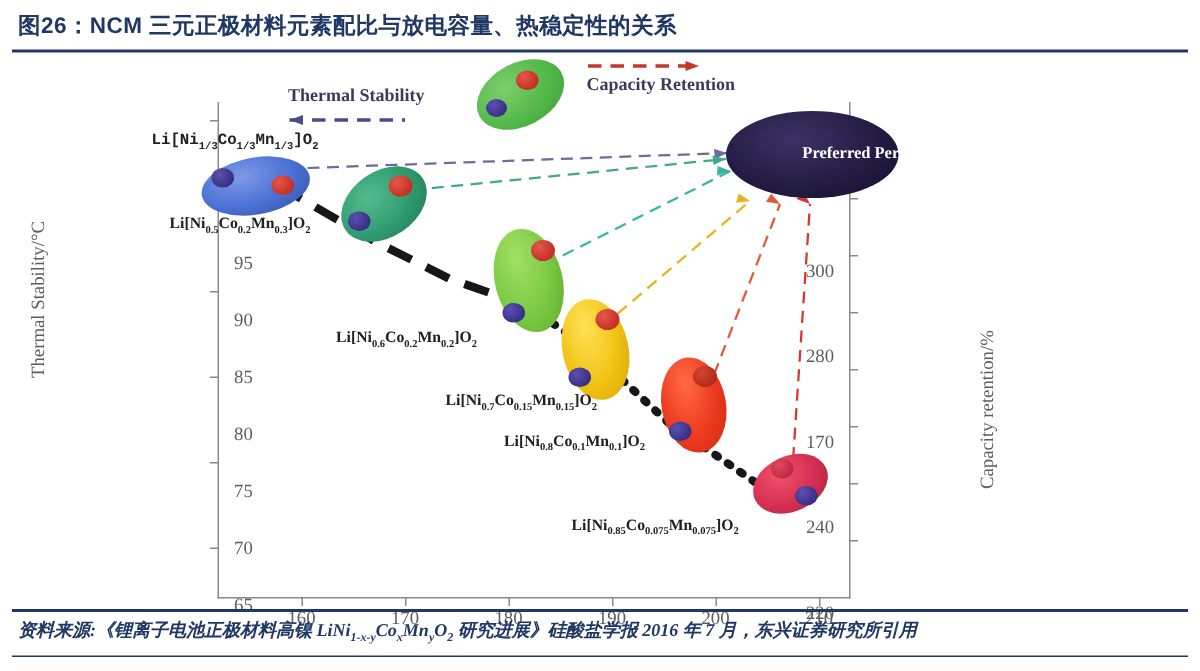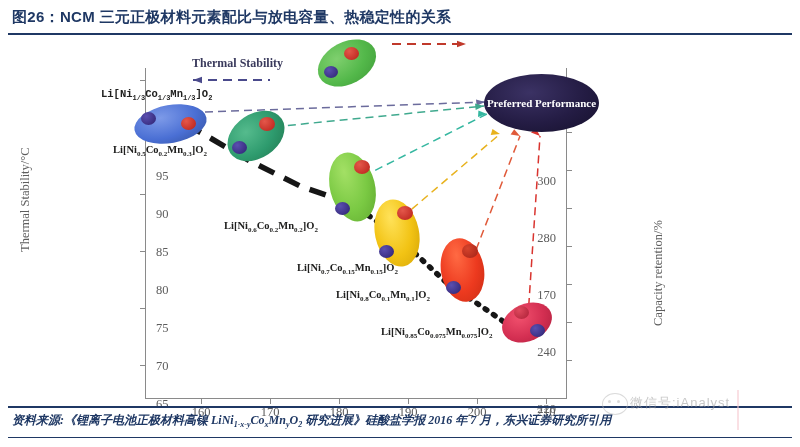--- a/index.html
+++ b/index.html
@@ -54,21 +54,21 @@
   .dotR{position:absolute;border-radius:50%;background:radial-gradient(circle at 35% 32%,#e4574a,#b81f18);}
   .dotB{position:absolute;border-radius:50%;background:radial-gradient(circle at 35% 32%,#5b4fb0,#2c2270);}
 
   .pt-label{position:absolute;font-family:"Liberation Serif",serif;font-weight:bold;
     font-size:10.5px;color:#20201f;white-space:nowrap;}
   .pt-label .s{font-size:7px;vertical-align:sub;}
 
   .pref{position:absolute;border-radius:50%;
     background:radial-gradient(ellipse at 40% 32%,#3b3264 0%,#241c44 55%,#15102b 100%);}
   .pref-txt{position:absolute;width:100%;top:50%;transform:translateY(-50%);text-align:center;
-    font-family:"Liberation Serif",serif;font-weight:bold;font-size:11px;color:#ffffff;line-height:13px;}
+    font-family:"Liberation Serif",serif;font-weight:bold;font-size:11px;color:#ffffff;line-height:13px;padding-left:48px;}
 
   
   .lg-text{position:absolute;font-family:"Liberation Serif",serif;font-weight:bold;
     font-size:12px;color:#3a3a5c;white-space:nowrap;}
   .lg-ell{position:absolute;border-radius:50%;
     background:radial-gradient(ellipse at 38% 30%,#7fcf6e 0%,#53b84a 55%,#3f9b38 100%);}
 
   svg.overlay{position:absolute;left:0;top:0;width:800px;height:368px;pointer-events:none;}
 </style>
 </head>
@@ -77,20 +77,21 @@
 <div id="root">
 
   <div class="title-bar">
     <div class="title-text">图26：NCM 三元正极材料元素配比与放电容量、热稳定性的关系</div>
     <div class="title-rule"></div>
   </div>
 
   <div class="chart-area">
 
     <div class="lg-text" style="left:192px;top:20px;">Thermal Stability</div>
+    <div class="lg-text" style="left:391px;top:13px;">Capacity Retention</div>
     <div class="lg-ell" style="left:316px;top:6px;width:62px;height:42px;transform:rotate(-28deg);"></div>
     <div class="dotR" style="left:344px;top:11px;width:15px;height:13px;"></div>
     <div class="dotB" style="left:324px;top:30px;width:14px;height:12px;"></div>
 
     <div class="frame">
 
       <div class="tick tl" style="top:297px"></div>
         <div class="tk-label yl-label" style="top:297px">220</div>
       <div class="tick tl" style="top:240px"></div>
         <div class="tk-label yl-label" style="top:240px">240</div>
@@ -211,31 +212,23 @@
     </div>
     <div class="pt-label" style="left:224px;top:184px;">
       Li[Ni<span class="s">0.6</span>Co<span class="s">0.2</span>Mn<span class="s">0.2</span>]O<span class="s">2</span>
     </div>
     <div class="pt-label" style="left:297px;top:226px;text-align:right;">
       Li[Ni<span class="s">0.7</span>Co<span class="s">0.15</span>Mn<span class="s">0.15</span>]O<span class="s">2</span>
     </div>
     <div class="pt-label" style="left:336px;top:253px;">
       Li[Ni<span class="s">0.8</span>Co<span class="s">0.1</span>Mn<span class="s">0.1</span>]O<span class="s">2</span>
     </div>
-    <div class="pt-label" style="left:381px;top:290px;">
+    <div class="pt-label" style="left:381px;top:309px;">
       Li[Ni<span class="s">0.85</span>Co<span class="s">0.075</span>Mn<span class="s">0.075</span>]O<span class="s">2</span>
     </div>
   </div>
 
   <div class="foot-rule-top"></div>
-  <div class="watermark">
-    <div class="wm-pink"></div>
-    <div class="wm-face">
-      <div class="wm-eye" style="left:5px"></div>
-      <div class="wm-eye" style="left:14px"></div>
-    </div>
-    <div class="wm-text">微信号:iAnalyst</div>
-  </div>
   <div class="source-text">
     资料来源:《锂离子电池正极材料高镍 LiNi<span class="sub">1-x-y</span>Co<span class="sub">x</span>Mn<span class="sub">y</span>O<span class="sub">2</span> 研究进展》硅酸盐学报 2016 年 7 月，东兴证券研究所引用
   </div>
   <div class="foot-rule-bot"></div>
 </div>
 
 </body></html>

